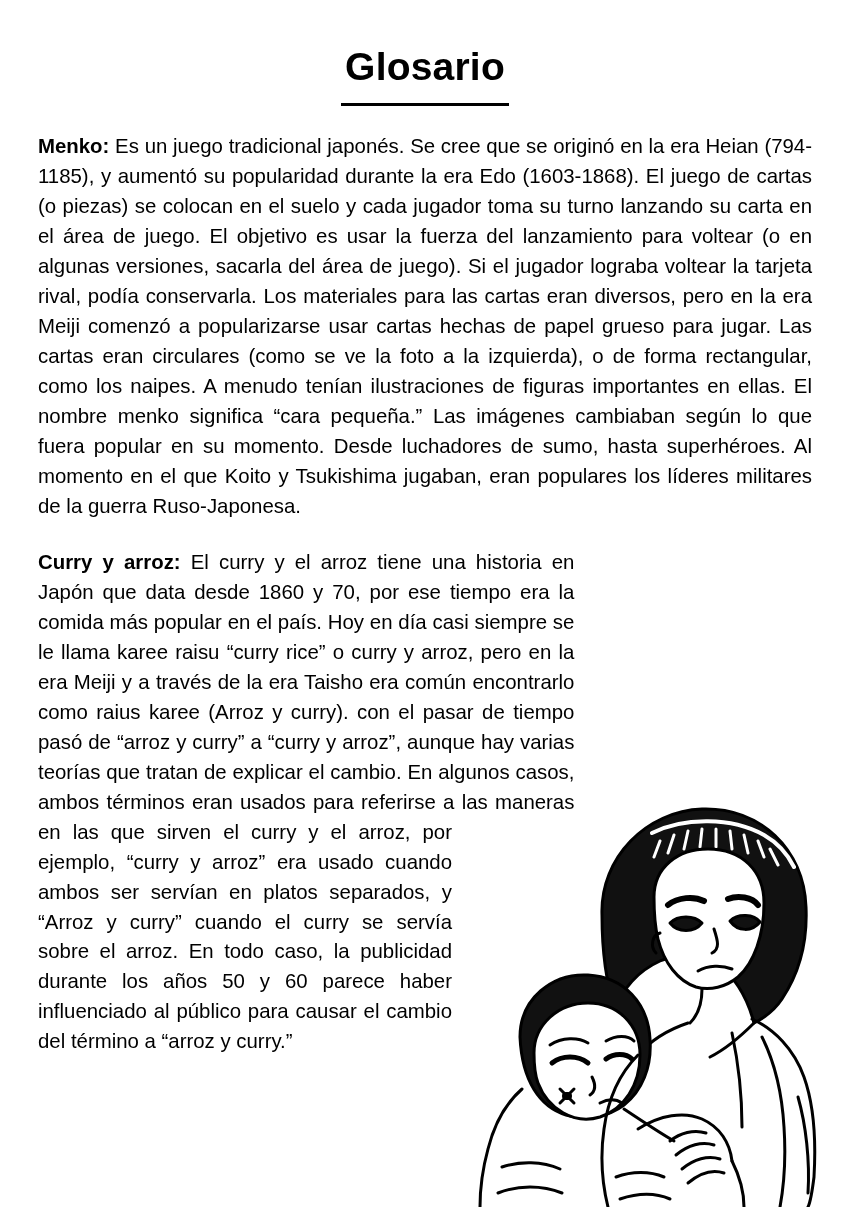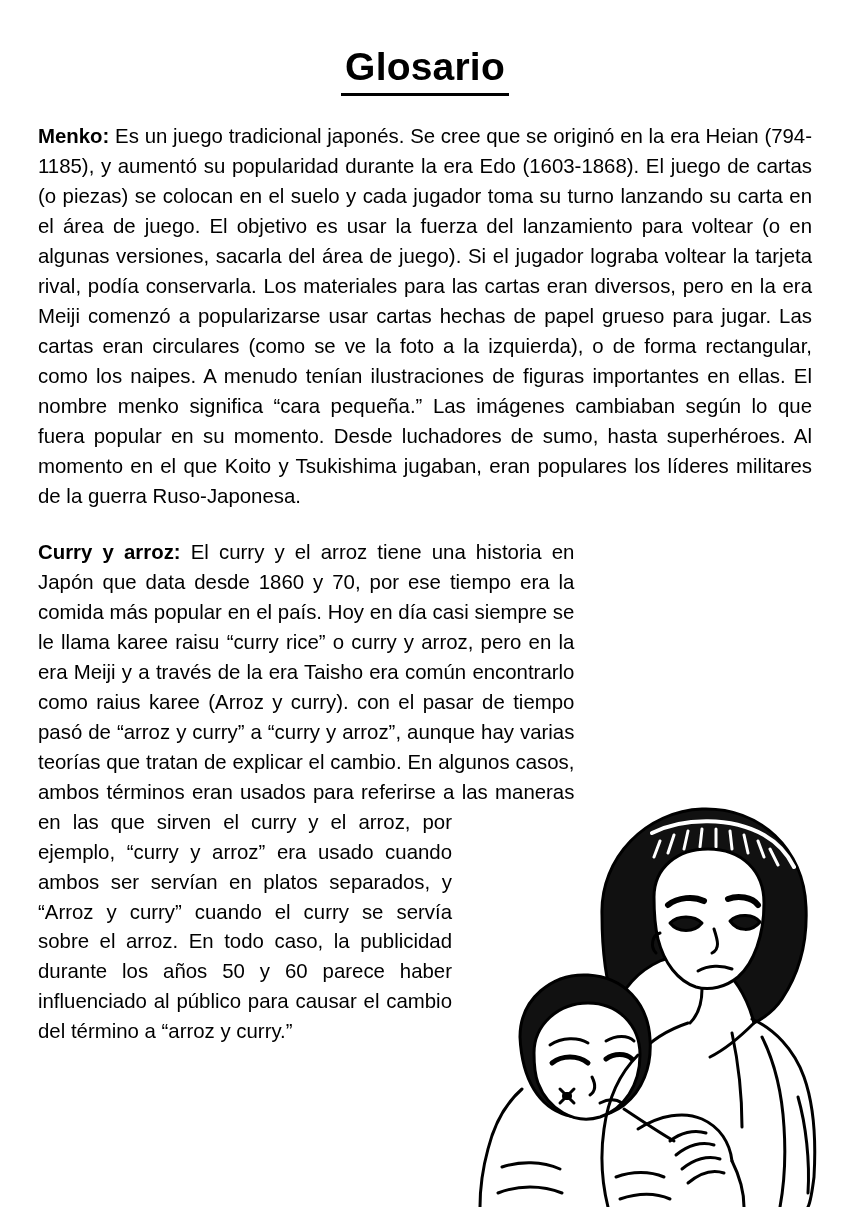--- a/index.html
+++ b/index.html
@@ -25,21 +25,21 @@
     text-align: center;
     font-size: 39px;
     font-weight: bold;
     letter-spacing: 0.2px;
     margin: 12px 0 26px 0;
     line-height: 1.1;
   }
   .doc-title span {
     display: inline-block;
     border-bottom: 3px solid #000;
-    padding: 0 4px 4px 4px;
+    padding: 0 4px 14px 4px;
   }
   .entry {
     font-size: 20.4px;
     line-height: 1.47;
     text-align: justify;
     text-justify: inter-word;
     margin: 17px 0 26px 0;
     hyphens: none;
   }
   .entry .term {

